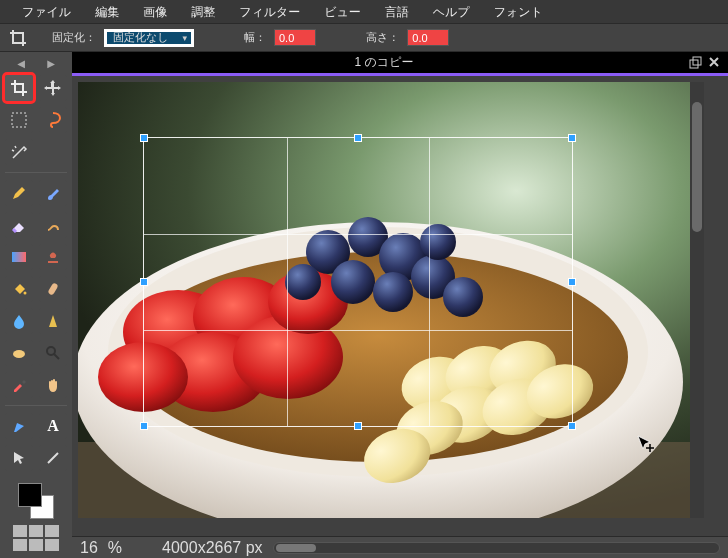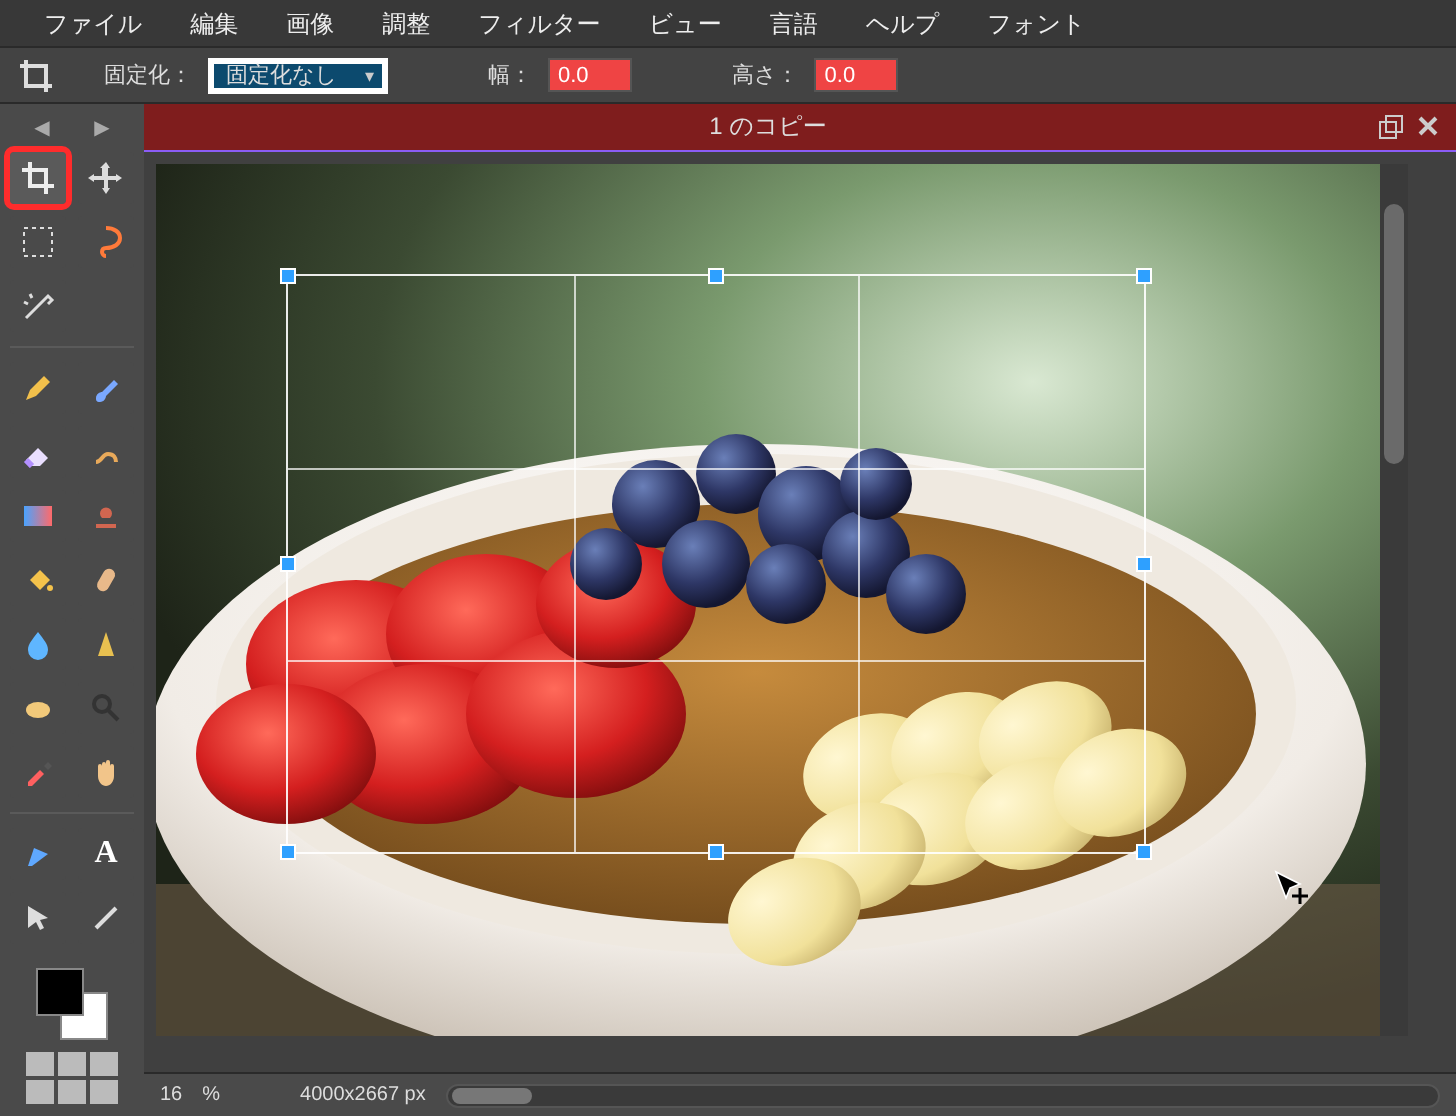--- a/index.html
+++ b/index.html
@@ -103,23 +103,23 @@
   display:grid; grid-template-columns: repeat(3, 14px); grid-template-rows: repeat(2, 12px); gap:2px;
 }
 .mini-grid div { background:#bbb; }
 .canvas-area {
   flex: 1;
   display: flex;
   flex-direction: column;
   background: #3a3a3a;
 }
 .tabbar {
-  height: 24px; background: #7f1d1d; display:flex; align-items:center;
+  height: 24px; background: #000000; display:flex; align-items:center;
   color:#ddd; font-size:12px; padding: 0 8px; position:relative;
-  border-bottom: 1px solid #8b5cf6;
+  border-bottom: 3px solid #8b5cf6;
 }
 .tabbar .title { flex:1; text-align:center; }
 .tabbar .winbtns { display:flex; gap:6px; }
 .canvas-wrap {
   flex:1; background:#404040; position:relative; padding: 6px 6px 0 6px;
 }
 .canvas {
   width: 626px; height: 436px; position:relative; overflow:hidden;
   background: #2f2f2f;
 }
@@ -143,21 +143,21 @@
   position:absolute; width:8px; height:8px; background:#2ea0ff; border:1px solid #fff;
 }
 .h-tl{top:-4px;left:-4px;} .h-tm{top:-4px;left:50%;margin-left:-4px;} .h-tr{top:-4px;right:-4px;}
 .h-ml{top:50%;left:-4px;margin-top:-4px;} .h-mr{top:50%;right:-4px;margin-top:-4px;}
 .h-bl{bottom:-4px;left:-4px;} .h-bm{bottom:-4px;left:50%;margin-left:-4px;} .h-br{bottom:-4px;right:-4px;}
 .cursor {
   position:absolute; left: 558px; top: 352px; width:16px; height:16px; color:#000;
 }
 .statusbar {
   height: 22px; background:#4a4a4a; border-top:1px solid #2a2a2a;
-  display:flex; align-items:center; padding: 0 8px; gap:10px; color:#ddd; font-size:10px;
+  display:flex; align-items:center; padding: 0 8px; gap:10px; color:#ddd; font-size:16px;
 }
 .statusbar .track {
   flex:1; height:12px; background:#3a3a3a; border:1px solid #555; border-radius:6px;
   position:relative;
 }
 .statusbar .track .thumb {
   position:absolute; left:2px; top:1px; width:40px; height:8px; background:#777; border-radius:4px;
 }
 .vscroll {
   position:absolute; right:0; top:0; bottom:0; width:14px; background:#3a3a3a;

